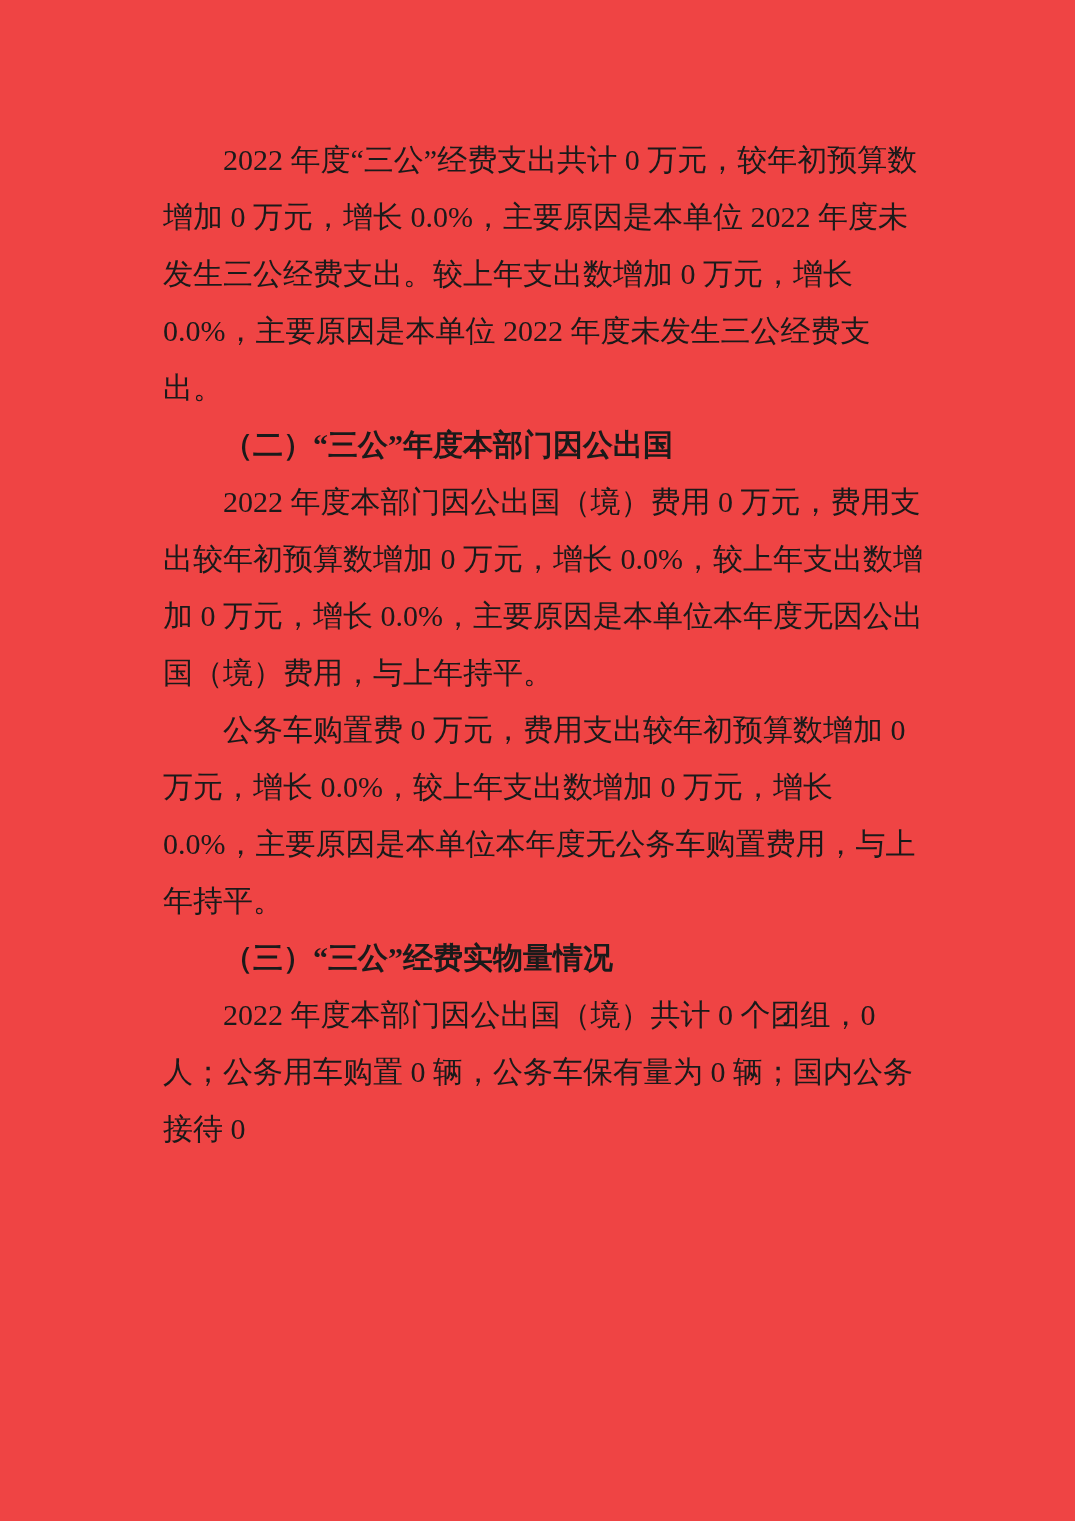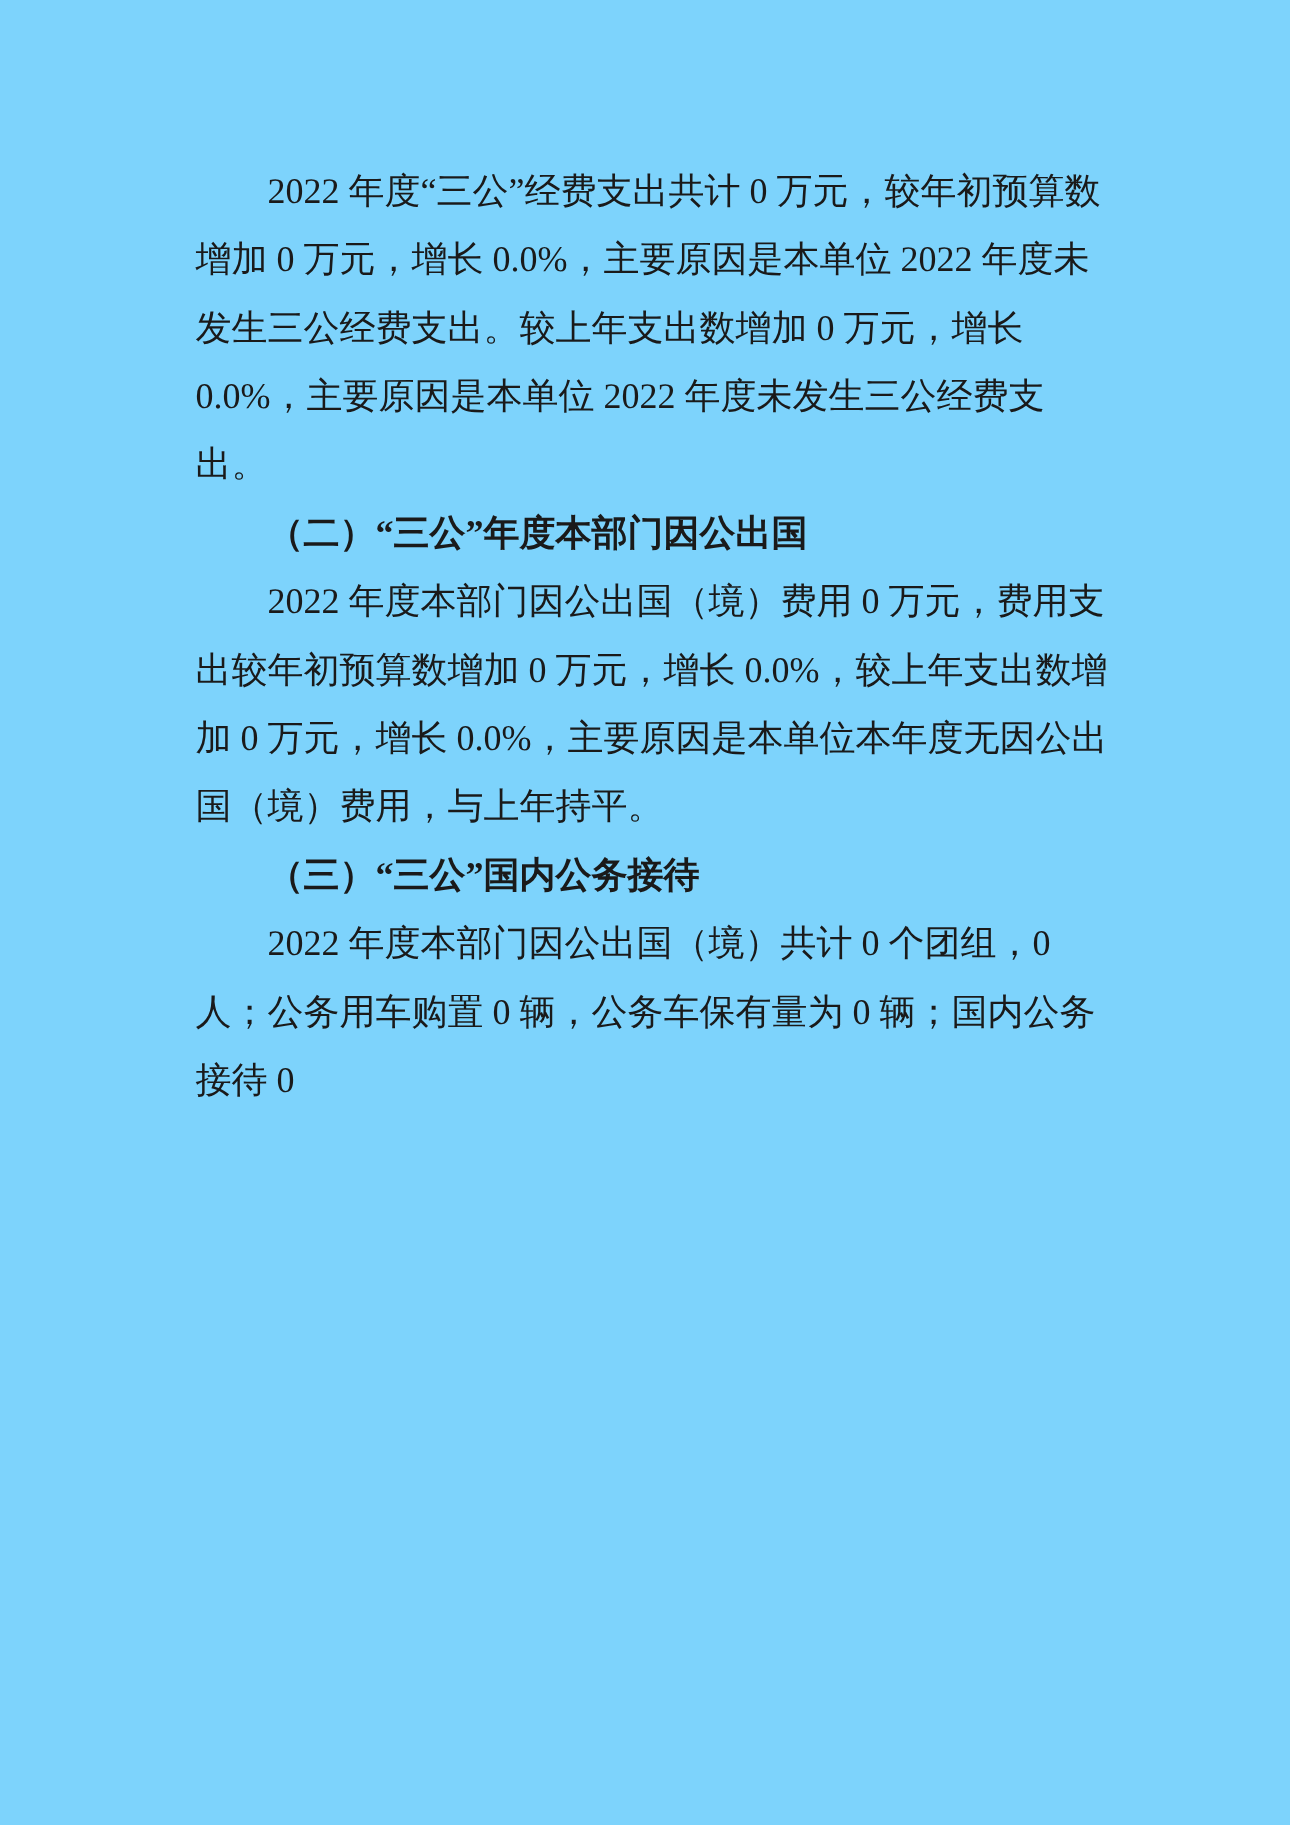--- a/index.html
+++ b/index.html
@@ -4,21 +4,21 @@
 <style>
   html, body {
     margin: 0;
     padding: 0;
     background: #ffffff;
   }
   .page {
     position: relative;
     width: 1075px;
     height: 1521px;
-    background: #7dd3fc;
+    background: #ef4444;
     overflow: hidden;
   }
   .content {
     position: absolute;
     left: 163px;
     top: 131px;
     width: 760px;
     color: #1a1a1a;
     font-family: "Liberation Serif", "DejaVu Serif", serif;
     font-size: 30px;
@@ -36,16 +36,17 @@
   }
 </style>
 </head>
 <body>
 
 <div class="page">
   <div class="content">
     <p class="para">2022 年度“三公”经费支出共计 0 万元，较年初预算数增加 0 万元，增长 0.0%，主要原因是本单位 2022 年度未发生三公经费支出。较上年支出数增加 0 万元，增长 0.0%，主要原因是本单位 2022 年度未发生三公经费支出。</p>
     <p class="heading">（二）“三公”年度本部门因公出国</p>
     <p class="para">2022 年度本部门因公出国（境）费用 0 万元，费用支出较年初预算数增加 0 万元，增长 0.0%，较上年支出数增加 0 万元，增长 0.0%，主要原因是本单位本年度无因公出国（境）费用，与上年持平。</p>
-    <p class="heading">（三）“三公”国内公务接待</p>
+    <p class="para">公务车购置费 0 万元，费用支出较年初预算数增加 0 万元，增长 0.0%，较上年支出数增加 0 万元，增长 0.0%，主要原因是本单位本年度无公务车购置费用，与上年持平。</p>
+    <p class="heading">（三）“三公”经费实物量情况</p>
     <p class="para">2022 年度本部门因公出国（境）共计 0 个团组，0 人；公务用车购置 0 辆，公务车保有量为 0 辆；国内公务接待 0</p>
   </div>
 </div>
 
 </body></html>

